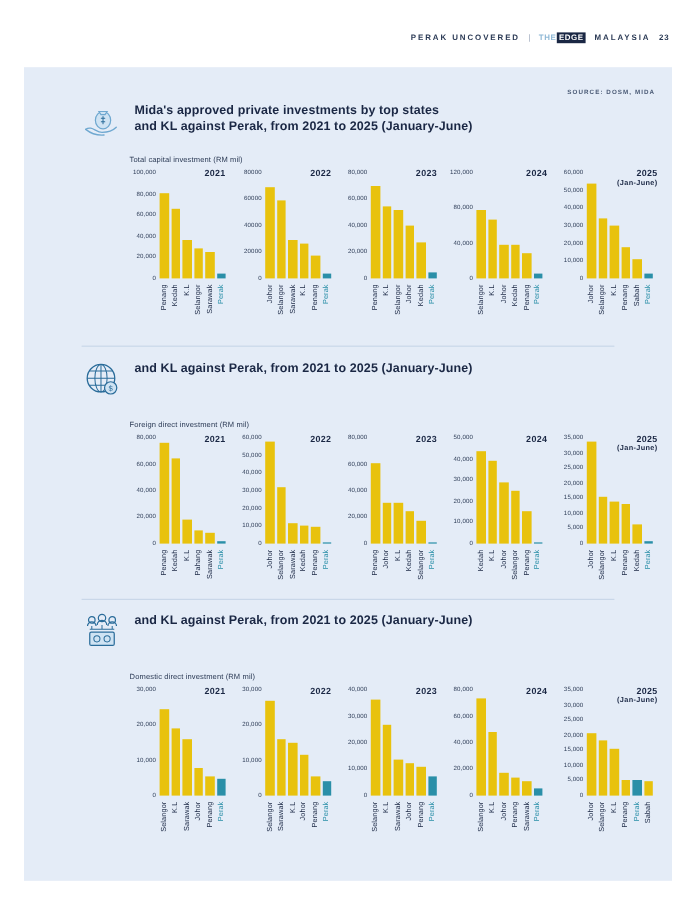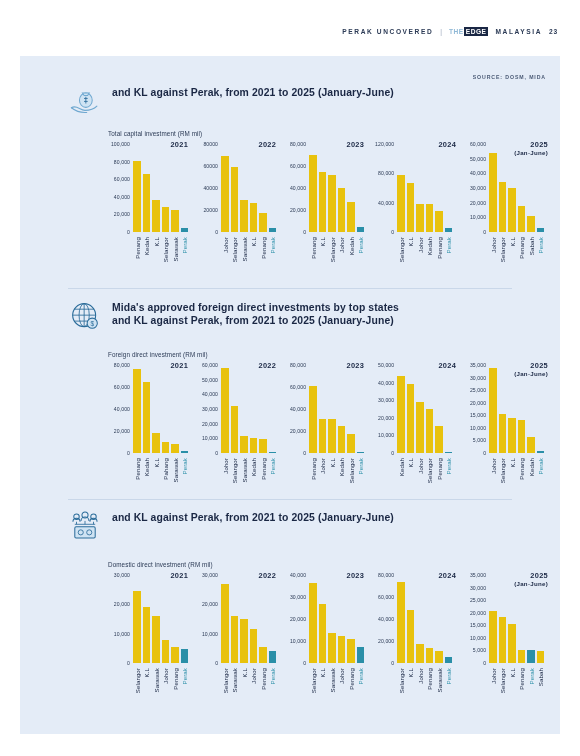--- a/index.html
+++ b/index.html
@@ -127,20 +127,21 @@
     <div class="section" id="sec1">
       <div class="sec-head">
         <svg class="sec-icon" viewBox="0 0 40 40">
           <ellipse cx="21" cy="19" rx="7.5" ry="8.5" fill="#cfe3f3" stroke="#6fa8d0" stroke-width="1.2"></ellipse>
           <path d="M17 10.5 L25 10.5 L23 13.5 L19 13.5 Z" fill="#cfe3f3" stroke="#6fa8d0" stroke-width="1.2"></path>
           <path d="M21 15.5 v7 M19.3 17 h3.4 M19.3 20.5 h3.4" stroke="#2a6c9a" stroke-width="1" fill="none" stroke-linecap="round"></path>
           <path d="M4 28 C10 24 14 31 20 31 C26 31 31 29 34 26" stroke="#6fa8d0" stroke-width="1.3" fill="none" stroke-linecap="round"></path>
           <path d="M4 28 C9 32 15 34 22 33.5" stroke="#6fa8d0" stroke-width="1.3" fill="none" stroke-linecap="round"></path>
         </svg>
         <div class="titles">
+          <div>Mida's approved private investments by top states</div>
           <div>and KL against Perak, from 2021 to 2025 (January-June)</div>
         </div>
       </div>
       <div class="axis-caption" style="top:44px">Total capital investment (RM mil)</div>
       <div class="charts" id="charts-0" style="top:58px">
           <div class="chart" style="width: 92px; height: 140px;">
             <div class="yaxis" style="height: 88px;">
               <div class="ytick" style="top: 88px;">0</div>
               <div class="ytick" style="top: 70.4px;">20,000</div>
               <div class="ytick" style="top: 52.8px;">40,000</div>
@@ -340,21 +341,20 @@
       <div class="sec-head">
         <svg class="sec-icon" viewBox="0 0 40 40">
           <circle cx="19" cy="19" r="13.5" fill="none" stroke="#2a6c9a" stroke-width="1.3"></circle>
           <ellipse cx="19" cy="19" rx="6" ry="13.5" fill="none" stroke="#2a6c9a" stroke-width="1"></ellipse>
           <path d="M5.5 19 h27 M7.5 12 h23 M7.5 26 h23" stroke="#2a6c9a" stroke-width="1" fill="none"></path>
           <path d="M19 5.5 v27" stroke="#2a6c9a" stroke-width="1" fill="none"></path>
           <circle cx="28.5" cy="28.5" r="6" fill="#cfe3f3" stroke="#2a6c9a" stroke-width="1.2"></circle>
           <text x="28.5" y="31.3" font-size="7.5" text-anchor="middle" fill="#2a6c9a" font-family="Liberation Sans, sans-serif">$</text>
         </svg>
         <div class="titles">
-          <div>Mida's approved foreign direct investments by top states</div>
           <div>and KL against Perak, from 2021 to 2025 (January-June)</div>
         </div>
       </div>
       <div class="axis-caption" style="top:50px">Foreign direct investment (RM mil)</div>
       <div class="charts" id="charts-1" style="top:64px">
           <div class="chart" style="width: 92px; height: 140px;">
             <div class="yaxis" style="height: 88px;">
               <div class="ytick" style="top: 88px;">0</div>
               <div class="ytick" style="top: 66px;">20,000</div>
               <div class="ytick" style="top: 44px;">40,000</div>

